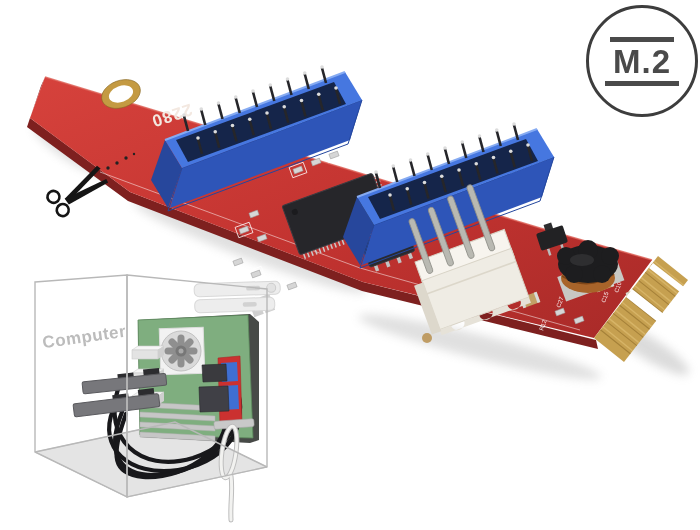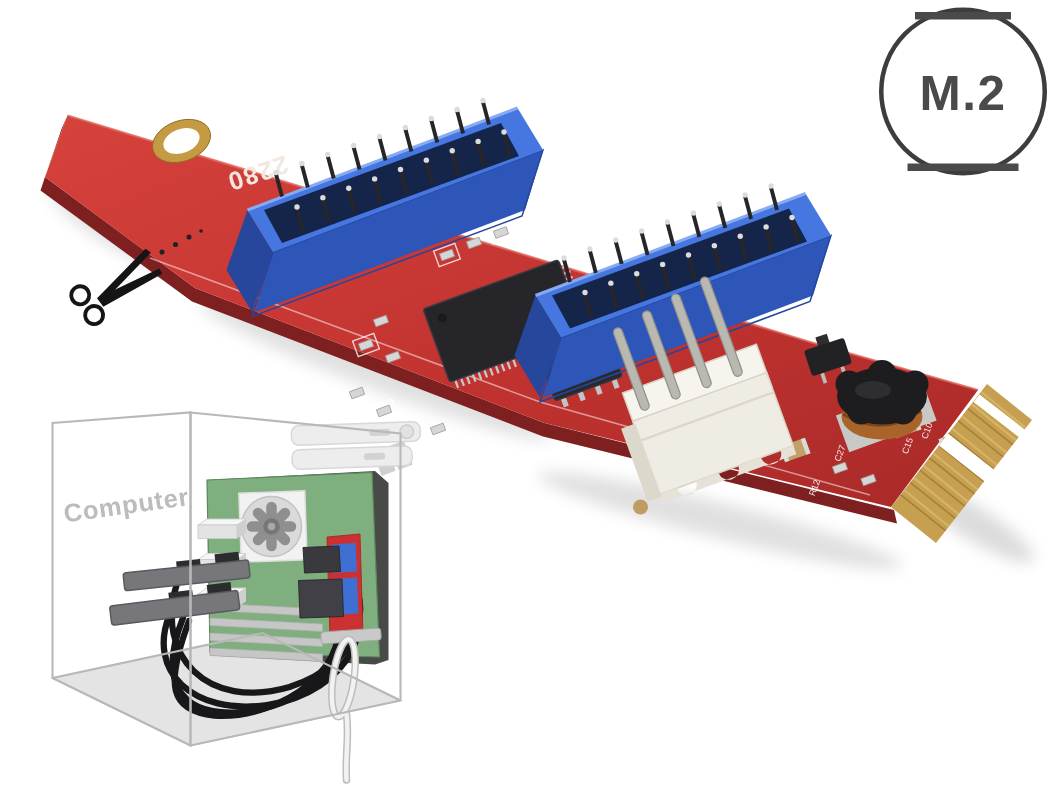--- a/index.html
+++ b/index.html
@@ -3,21 +3,21 @@
 <meta charset="utf-8">
 <style>
   html,body{margin:0;padding:0;background:#fff;}
   #stage{position:relative;width:700px;height:530px;background:#fff;overflow:hidden;
          font-family:"Liberation Sans",sans-serif;}
   #product-svg,#illustration-svg{position:absolute;display:block;}
   #product-svg{left:0;top:0;}
   #illustration-svg{left:18px;top:262px;}
   .m2-badge{position:absolute;left:586px;top:5px;width:112px;height:112px;border:3px solid #3d3d3d;
             border-radius:50%;background:#fff;box-sizing:border-box;
-            display:flex;flex-direction:column;align-items:center;justify-content:space-between;gap:3px;}
+            display:flex;flex-direction:column;align-items:center;justify-content:center;gap:3px;}
   .m2-bar{height:5px;background:#4a4a4a;}
   .m2-bar.top{width:64px;}
   .m2-bar.bottom{width:74px;}
   .m2-text{font-weight:bold;font-size:33px;line-height:1;color:#4a4a4a;letter-spacing:1px;}
   text{font-family:"Liberation Sans",sans-serif;}
 </style>
 </head>
 <body>
 
 <div id="stage">

